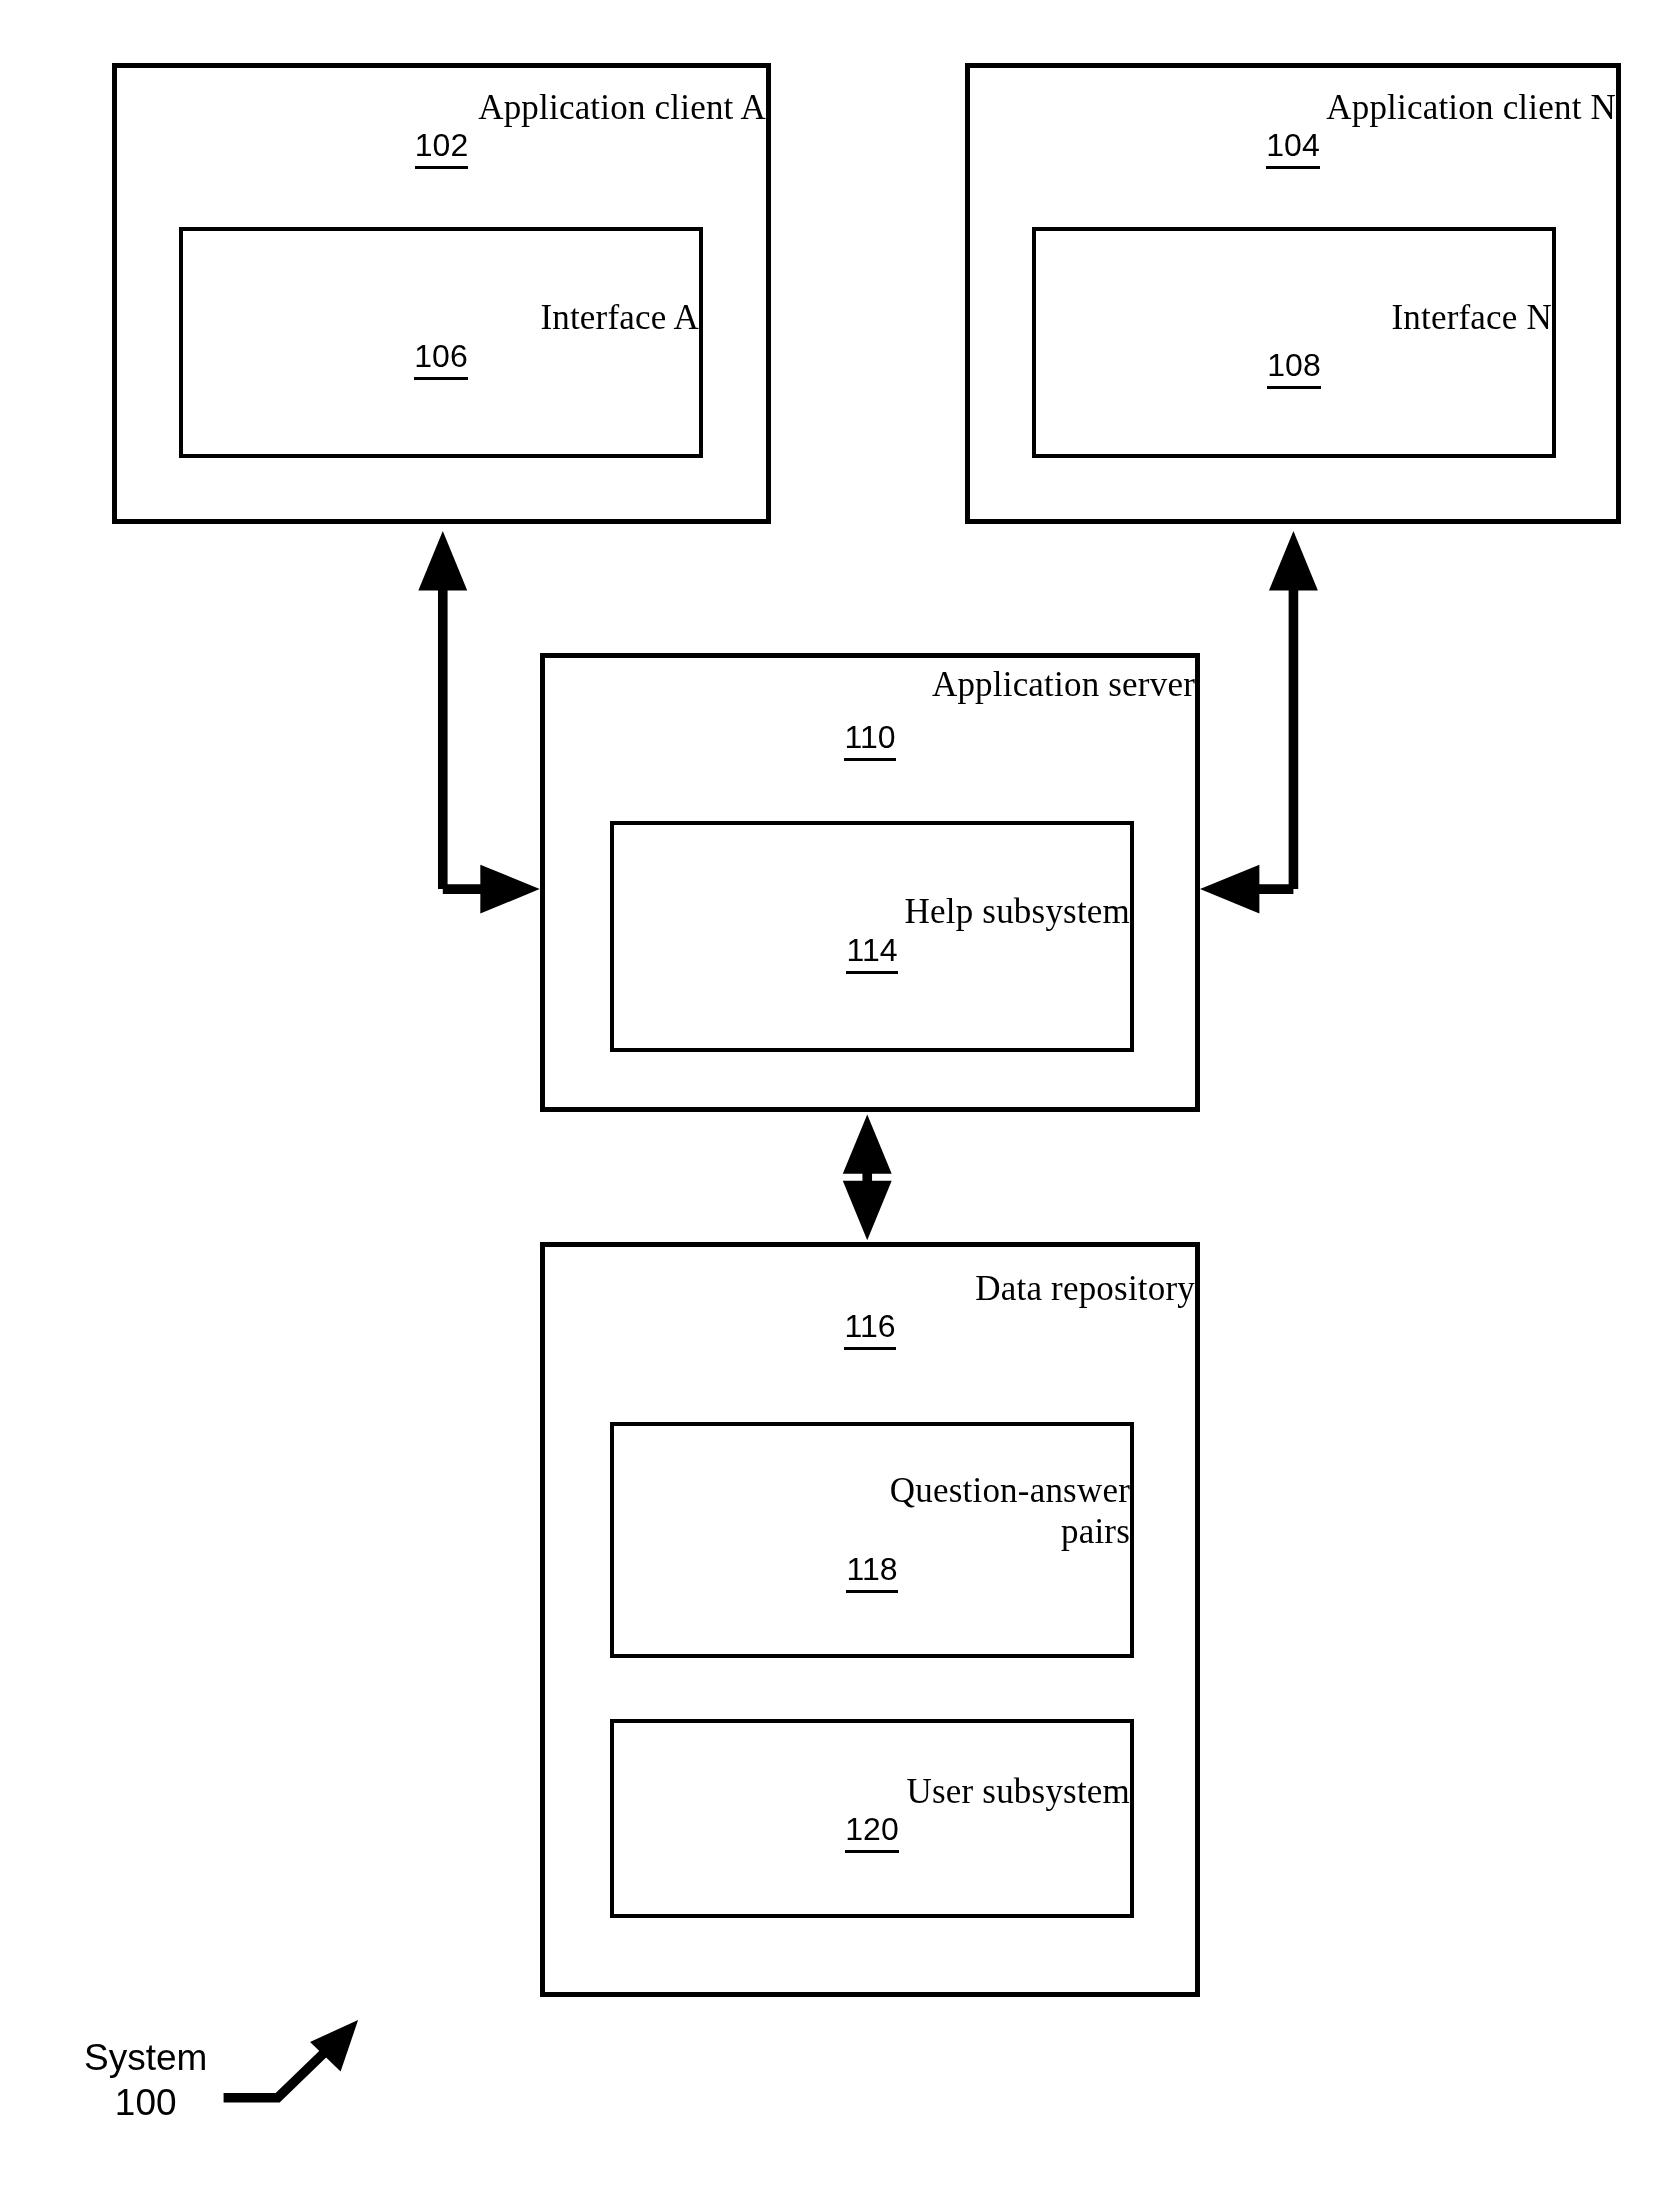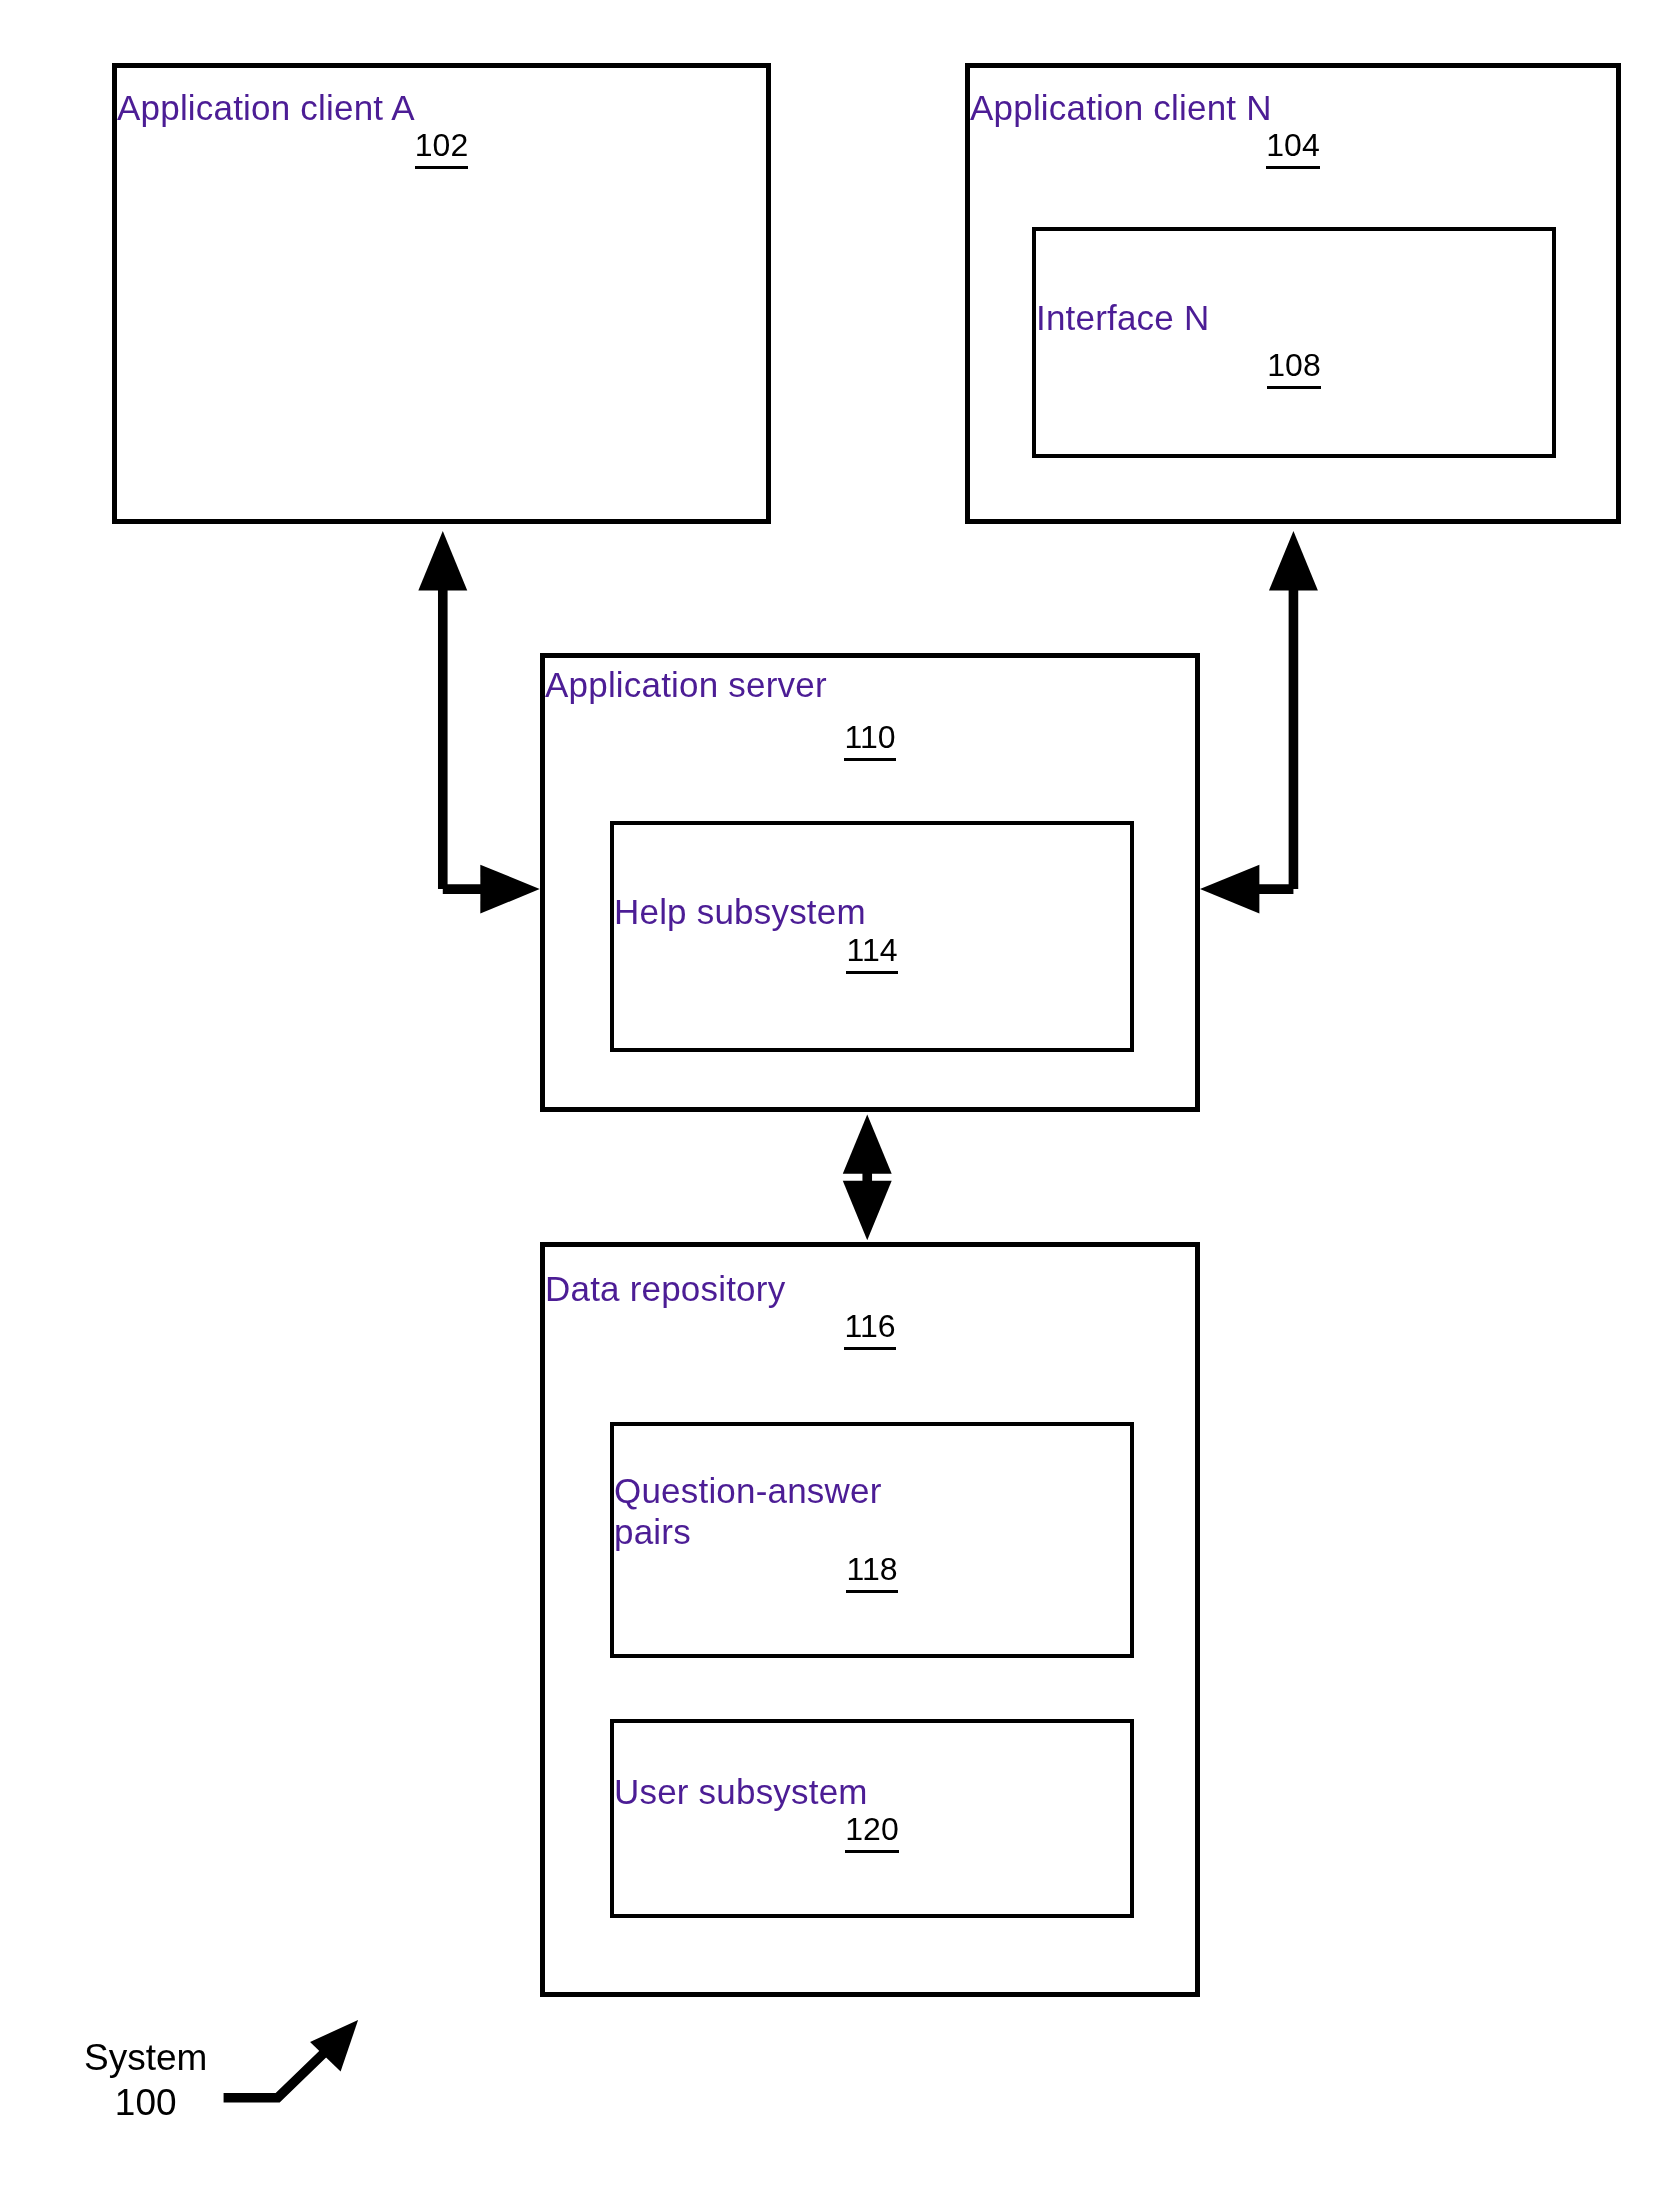--- a/index.html
+++ b/index.html
@@ -31,26 +31,27 @@
     border: 5.2px solid #000000;
     background: transparent;
   }
   .node-box.inner {
     border-width: 4.4px;
   }
   .node-label {
     position: absolute;
     left: 0;
     right: 0;
-    text-align: left;
+    text-align: right;
     font-size: 35px;
     line-height: 1.18;
     letter-spacing: 0.2px;
-    color: #4c1d95;
+    color: #000000;
     white-space: pre-line;
+    font-family: Liberation Serif, serif;
   }
   .node-ref {
     position: absolute;
     left: 0;
     right: 0;
     text-align: center;
     font-size: 32px;
     line-height: 1.18;
     color: #000000;
   }
@@ -113,20 +114,26 @@
     </g>
   </svg>
 
   <div class="node-box" style="left:112px; top:63px; width:659px; height:461px;">
     <div class="node-label" style="top:19px;">Application client A</div>
     <div class="node-ref" style="top:59px;">
       <span>102</span>
     </div>
   </div>
 
+  <div class="node-box inner" style="left:179px; top:227px; width:524px; height:231px;">
+    <div class="node-label" style="top:66px;">Interface A</div>
+    <div class="node-ref" style="top:107px;">
+      <span>106</span>
+    </div>
+  </div>
 
   <div class="node-box" style="left:965px; top:63px; width:656px; height:461px;">
     <div class="node-label" style="top:19px;">Application client N</div>
     <div class="node-ref" style="top:59px;">
       <span>104</span>
     </div>
   </div>
 
   <div class="node-box inner" style="left:1032px; top:227px; width:524px; height:231px;">
     <div class="node-label" style="top:66px;">Interface N</div>

